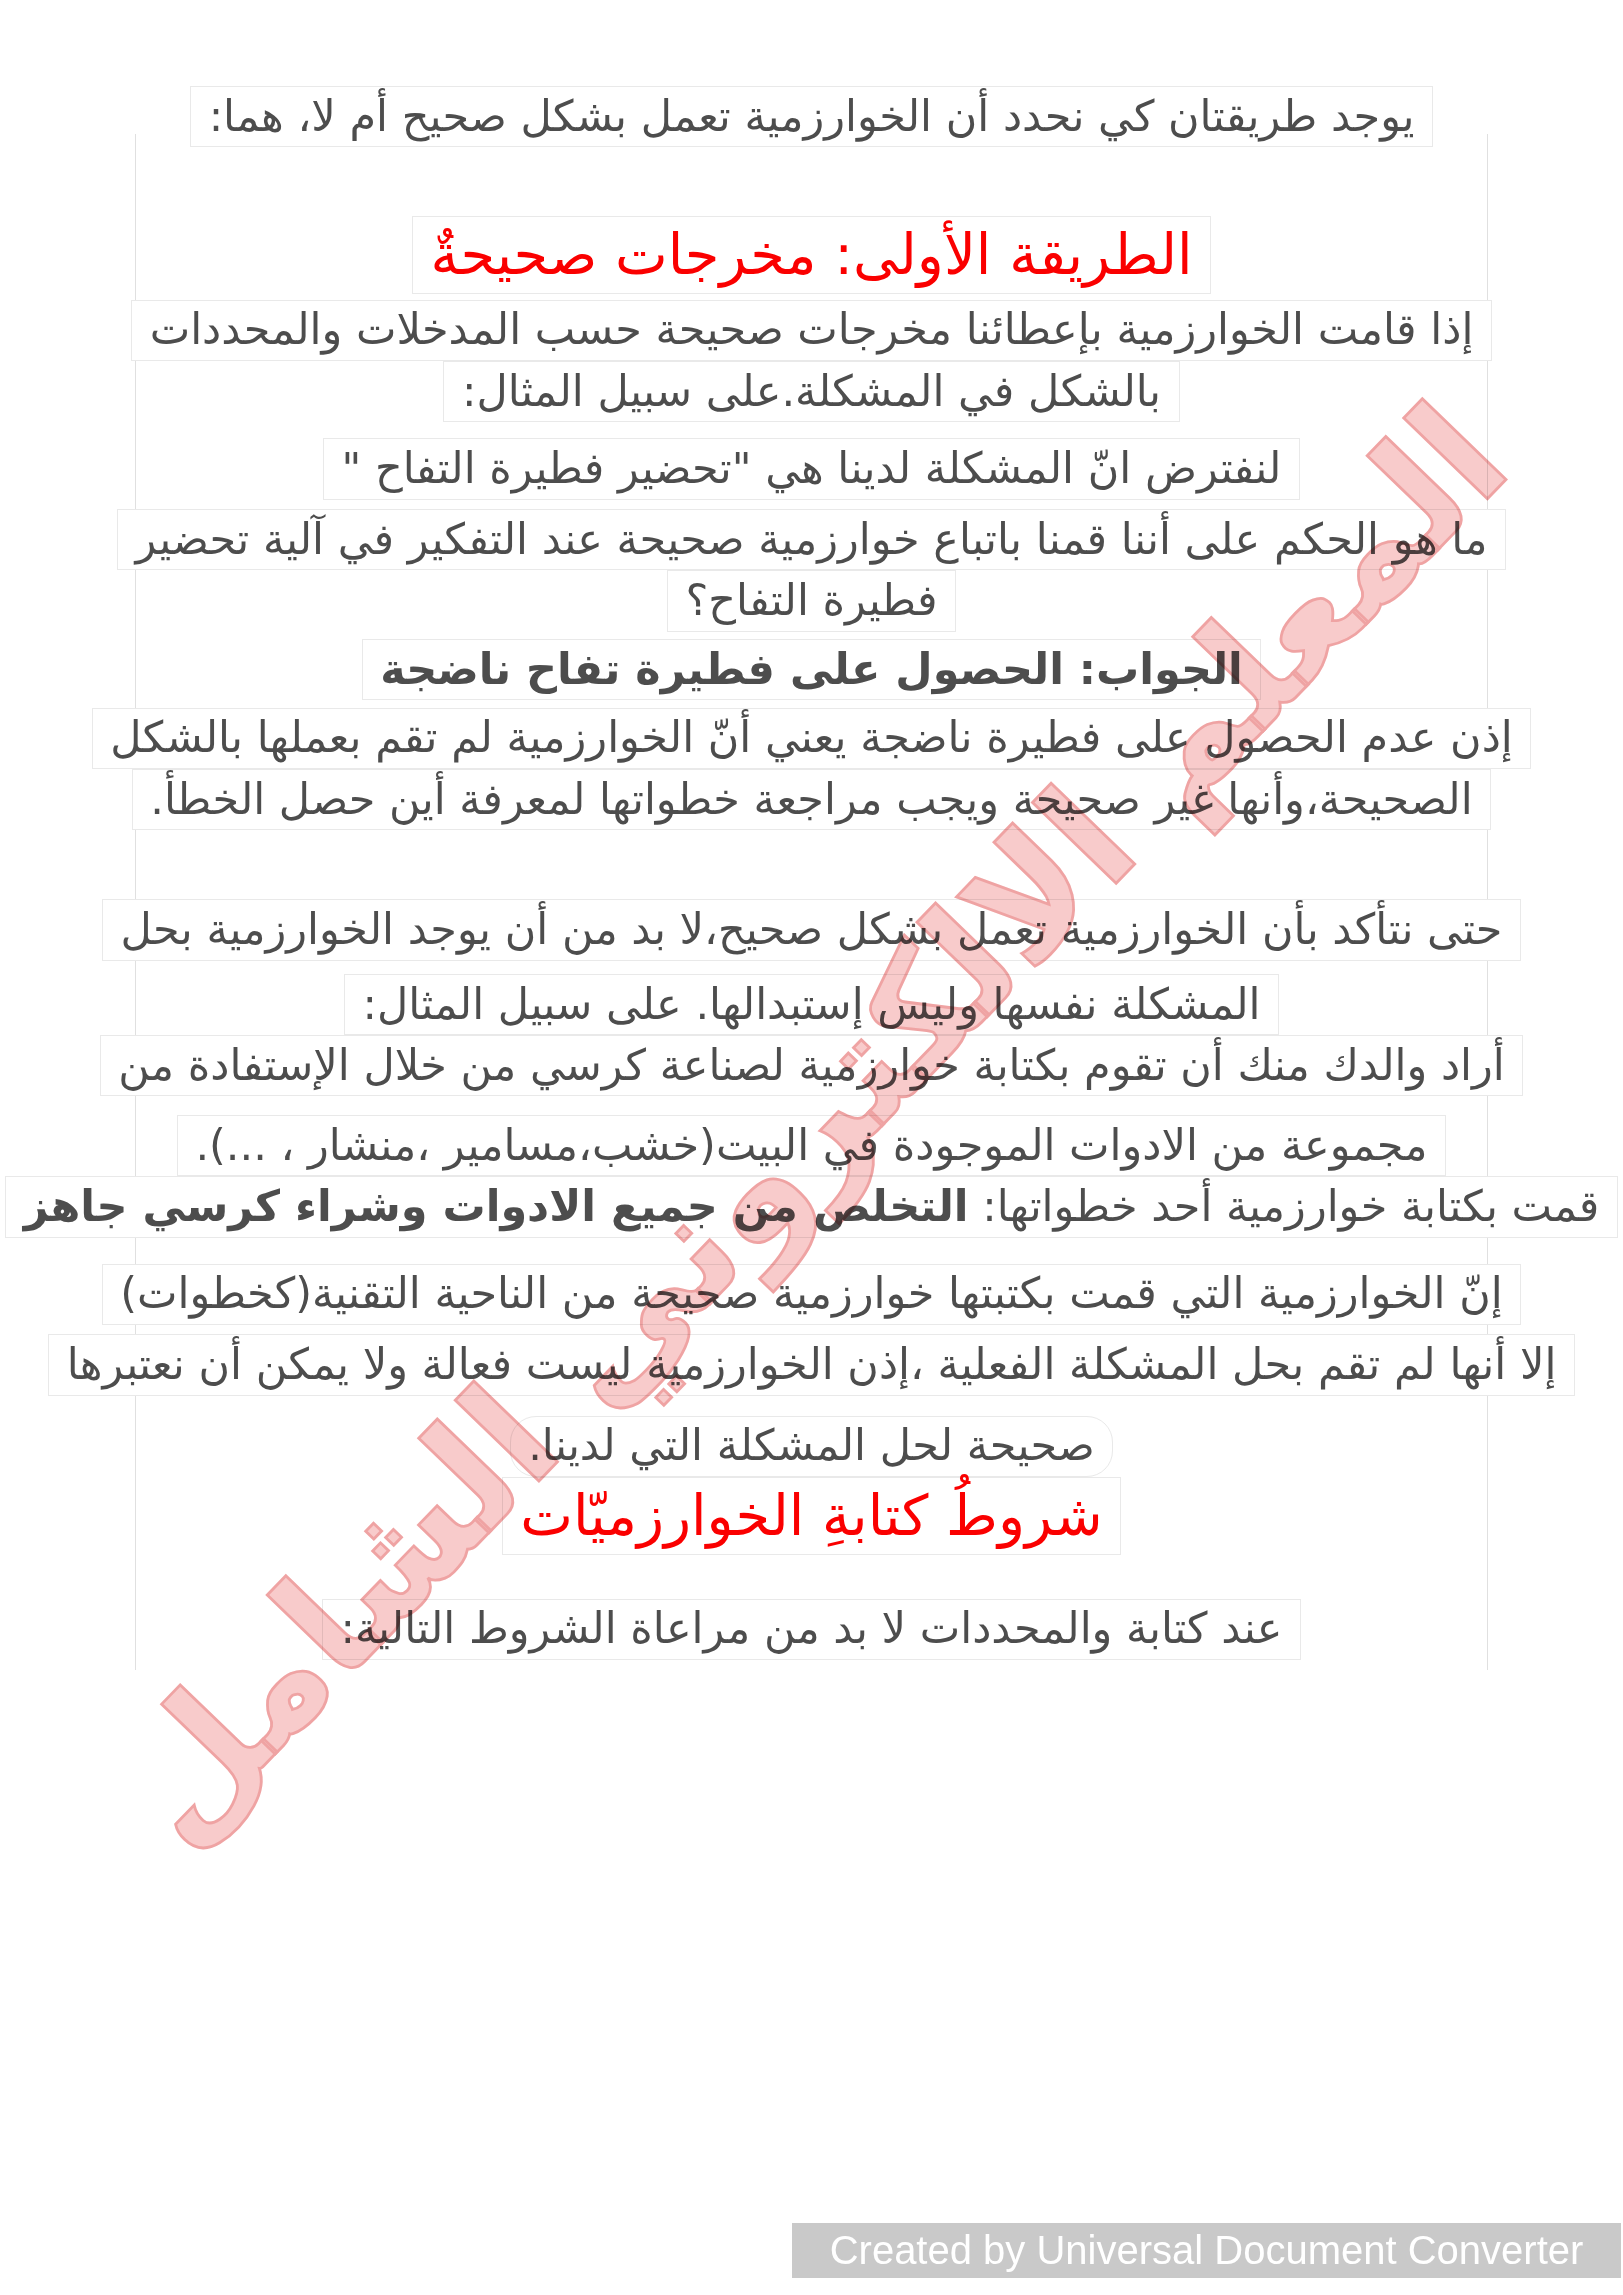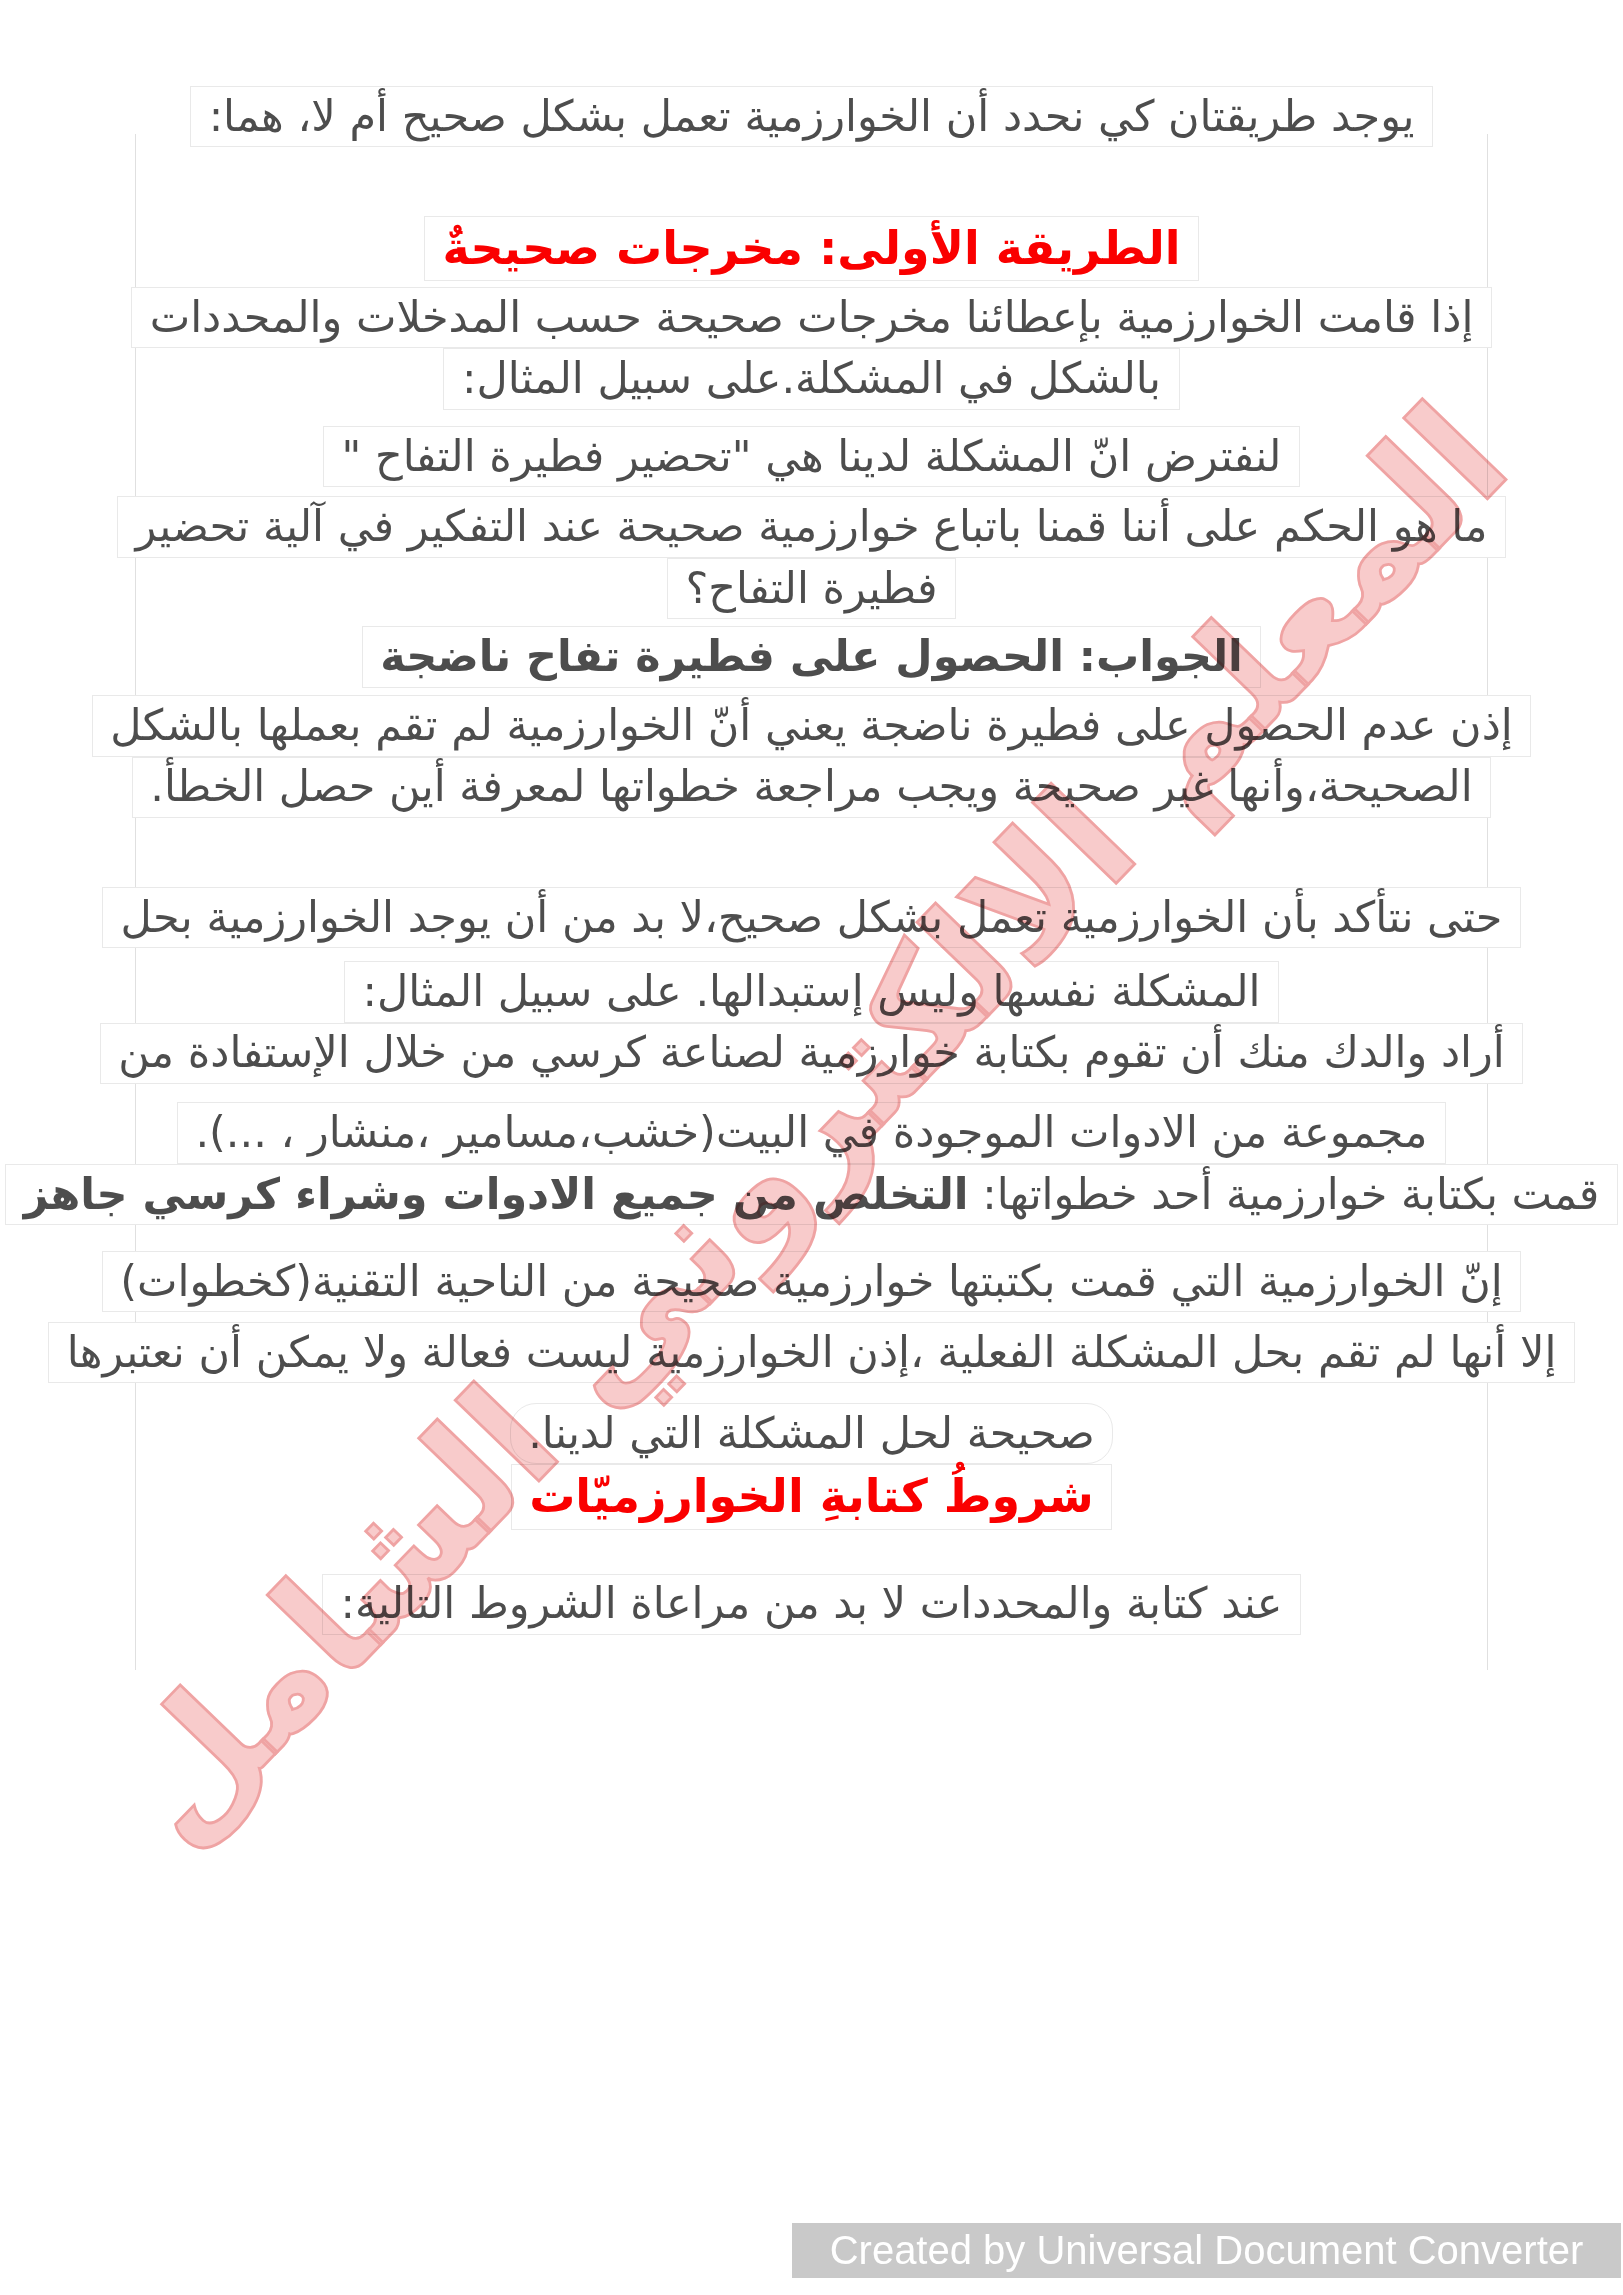--- a/index.html
+++ b/index.html
@@ -38,22 +38,22 @@
     text-align:center;
     background:#ffffff;
     border:0.9px solid var(--box-border);
     padding:2.8px 17.6px;
     line-height:1.25;
     color:var(--body-text);
     font-size:43px;
   }
   .block.title{
     color:var(--title-red);
-    font-weight:700;
-    font-size:46px;
+    font-weight:400;
+    font-size:56px;
   }
   .block.bold{font-weight:700;}
   .block.mixed .bold-part{font-weight:700;}
   
   .content .block:nth-child(1){margin-top:0;}
   .content .block:nth-child(2){margin-top:69px;}
   .content .block:nth-child(3){margin-top:5.6px;}
   .content .block:nth-child(4){margin-top:0;}
   .content .block:nth-child(5){margin-top:16px;}
   .content .block:nth-child(6){margin-top:9.3px;}

